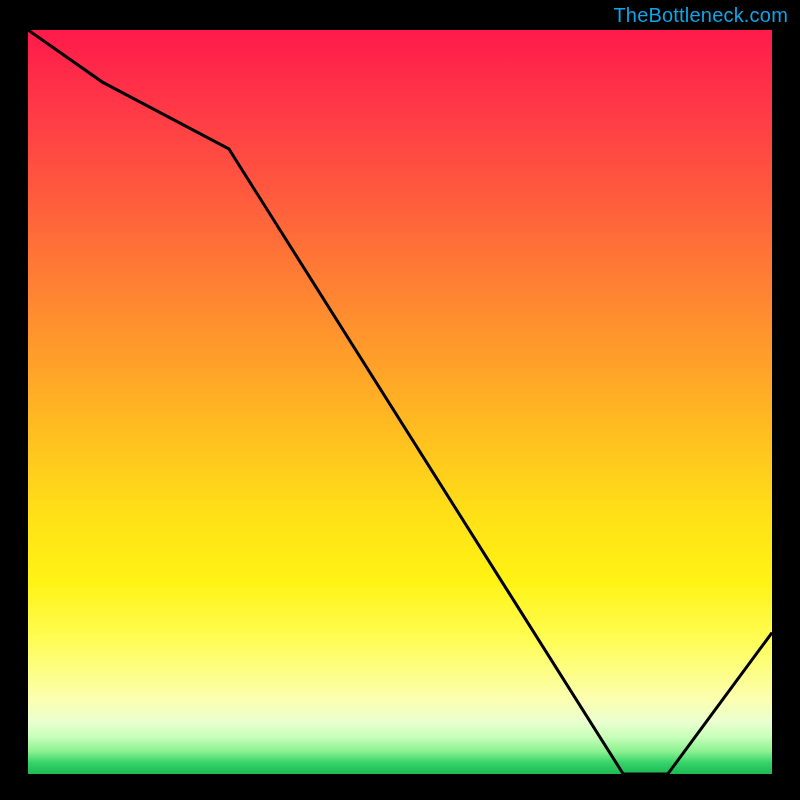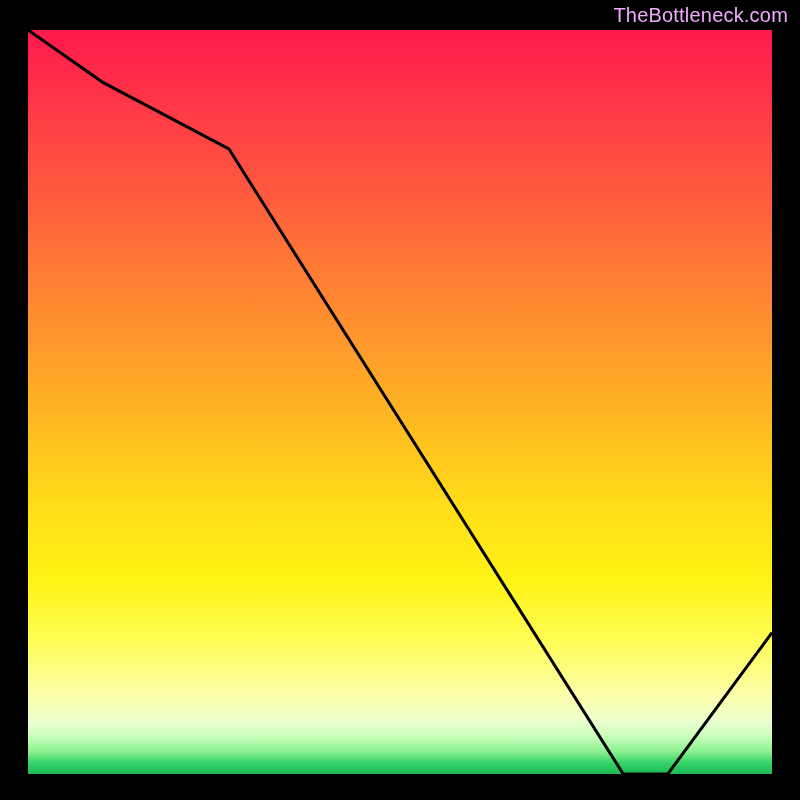--- a/index.html
+++ b/index.html
@@ -12,21 +12,21 @@
   }
   .container {
     position: relative;
     width: 800px;
     height: 800px;
   }
   .attribution {
     position: absolute;
     top: 4px;
     right: 12px;
-    color: #f0abfc;
+    color: #0ea5e9;
     font-size: 20px;
     font-weight: 500;
     letter-spacing: 0.2px;
   }
   .plot-frame {
     position: absolute;
     left: 28px;
     top: 30px;
     width: 744px;
     height: 744px;

